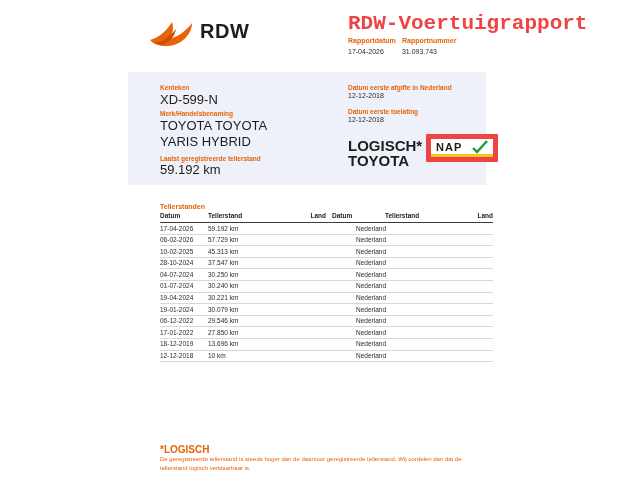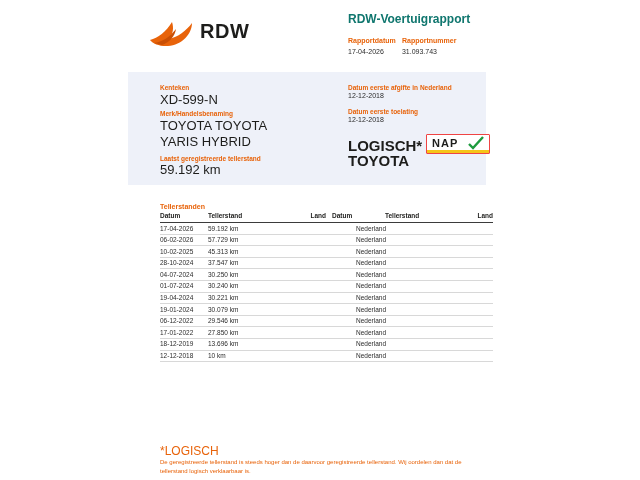--- a/index.html
+++ b/index.html
@@ -46,23 +46,24 @@
     top: 10px;
     font-size: 20px;
     font-weight: bold;
     letter-spacing: 0.5px;
     color: #1d1d1b;
   }
   .report-title {
     position: absolute;
     left: 348px;
     top: 12px;
-    font-size: 12px;
-    font-weight: bold;
-    color: #0f766e;
+    font-size: 21px;
+    font-weight: bold;
+    color: #ef4444;
+    font-family: Liberation Mono, monospace;
   }
   .meta {
     position: absolute;
     left: 348px;
     top: 36px;
     font-size: 7px;
     color: #2b2b2b;
   }
   .meta-col {
     display: inline-block;
@@ -129,21 +130,21 @@
     font-weight: bold;
     color: #1d1d1b;
     line-height: 15px;
   }
   .nap-badge {
     position: absolute;
     left: 298px;
     top: 62px;
     width: 62px;
     height: 18px;
-    border: 1px solid #ef4444;
+    border: 5px solid #ef4444;
     background: #ffffff;
     border-radius: 1px;
   }
   .nap-text {
     position: absolute;
     left: 5px;
     top: 2px;
     font-size: 11px;
     font-weight: bold;
     color: #1d1d1b;
@@ -215,22 +216,22 @@
   .td-land { left: 196px; }
 
   
   .footer {
     position: absolute;
     left: 160px;
     top: 444px;
     width: 320px;
   }
   .footer-title {
-    font-size: 12px;
-    font-weight: normal;
+    font-size: 10px;
+    font-weight: bold;
     color: #e8630a;
     margin-bottom: 0;
   }
   .footer-text {
     font-size: 6px;
     line-height: 9px;
     color: #e8630a;
   }
 </style>
 </head>

